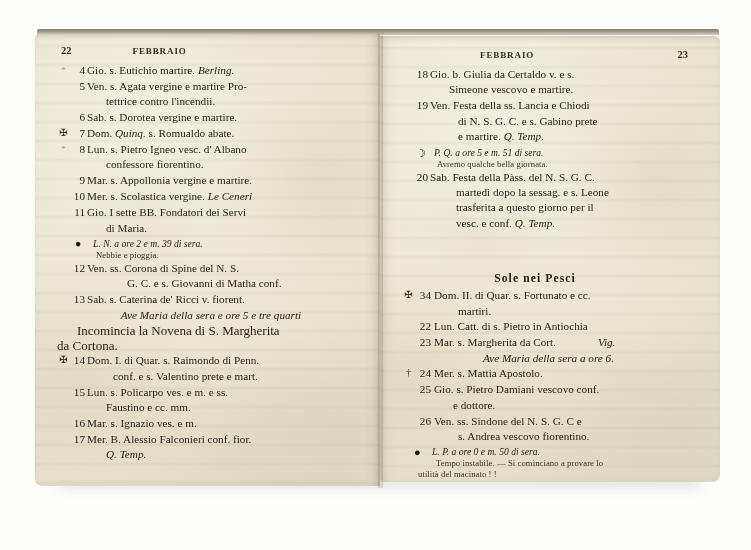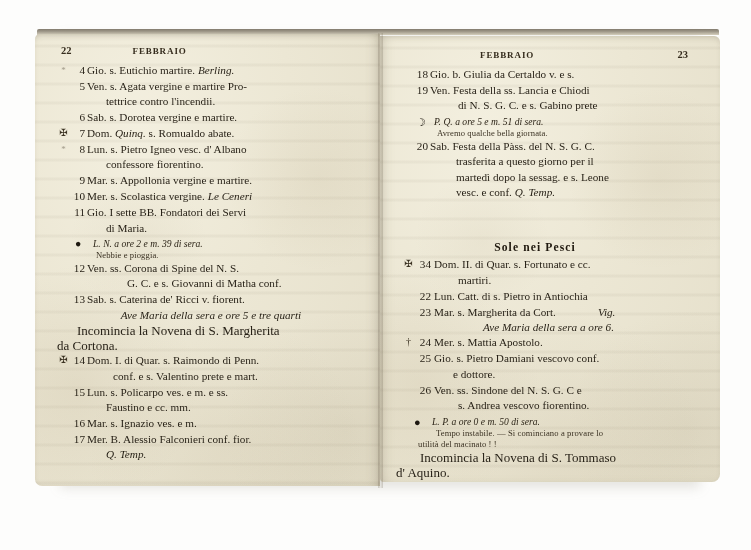--- a/index.html
+++ b/index.html
@@ -375,41 +375,43 @@
 
         <div class="hdr r">
           <span class="month">FEBBRAIO</span>
           <span class="folio">23</span>
         </div>
 
         <div class="entry" style="padding-left:34px">
           <span class="mark"></span>
           <span class="daynum" style="left:17px">18</span>
           <span>Gio. b. Giulia da Certaldo v. e s.</span>
+          <span class="cont">Simeone vescovo e martire.</span>
         </div>
 
         <div class="entry" style="padding-left:34px">
           <span class="mark"></span>
           <span class="daynum" style="left:17px">19</span>
           <span>Ven. Festa della ss. Lancia e Chiodi</span>
           <span class="cont" style="padding-left:28px">di N. S. G. C. e s. Gabino prete</span>
+          <span class="cont" style="padding-left:28px"><span>e martire. </span><i>Q. Temp.</i></span>
         </div>
 
         <div class="astro" style="padding-left:38px">
           <span class="moon" style="left:20px">☽</span>
           <span>P. Q. a ore 5 e m. 51 di sera.</span>
         </div>
         <div class="weather" style="padding-left:41px">Avremo qualche bella giornata.</div>
 
         <div class="entry" style="padding-left:34px">
           <span class="mark"></span>
           <span class="daynum" style="left:17px">20</span>
           <span>Sab. Festa della Pàss. del N. S. G. C.</span>
+          <span class="cont" style="padding-left:26px">martedì dopo la sessag. e s. Leone</span>
           <span class="cont" style="padding-left:26px">trasferita a questo giorno per il</span>
-          <span class="cont" style="padding-left:26px">martedì dopo la sessag. e s. Leone</span>
           <span class="cont" style="padding-left:26px"><span>vesc. e conf. </span><i>Q. Temp.</i></span>
         </div>
 
         <div class="center-bold spaced">Sole nei Pesci</div>
 
         <div class="entry" style="padding-left:38px">
           <span class="mark" style="left:6px">✠</span>
           <span class="daynum" style="left:20px">34</span>
           <span>Dom. II. di Quar. s. Fortunato e cc.</span>
           <span class="cont" style="padding-left:24px">martiri.</span>

